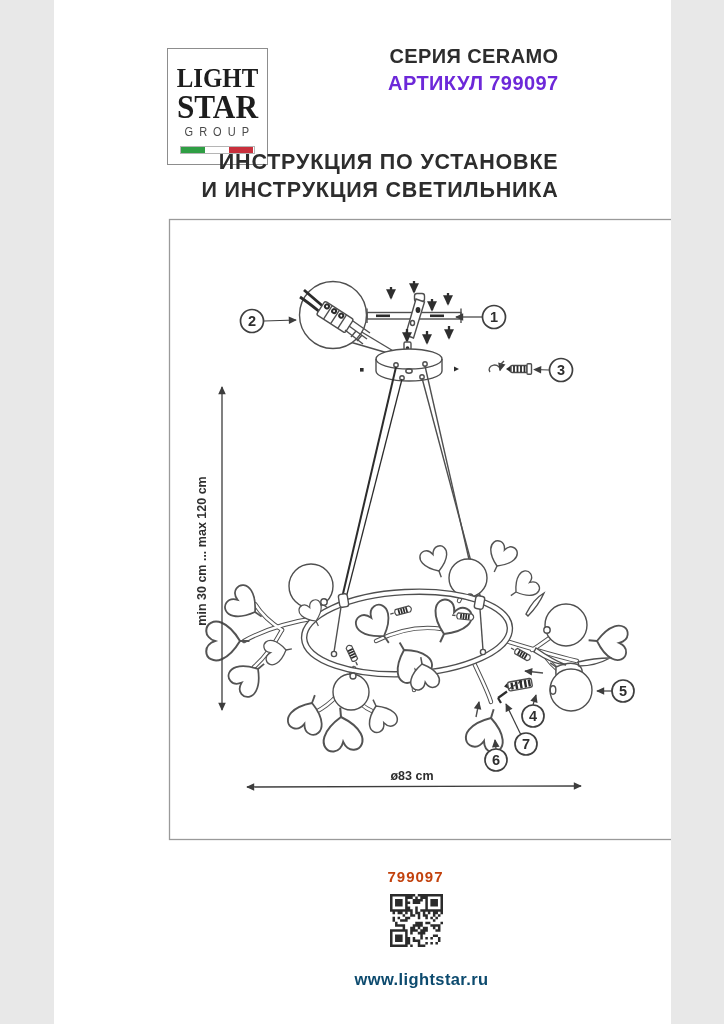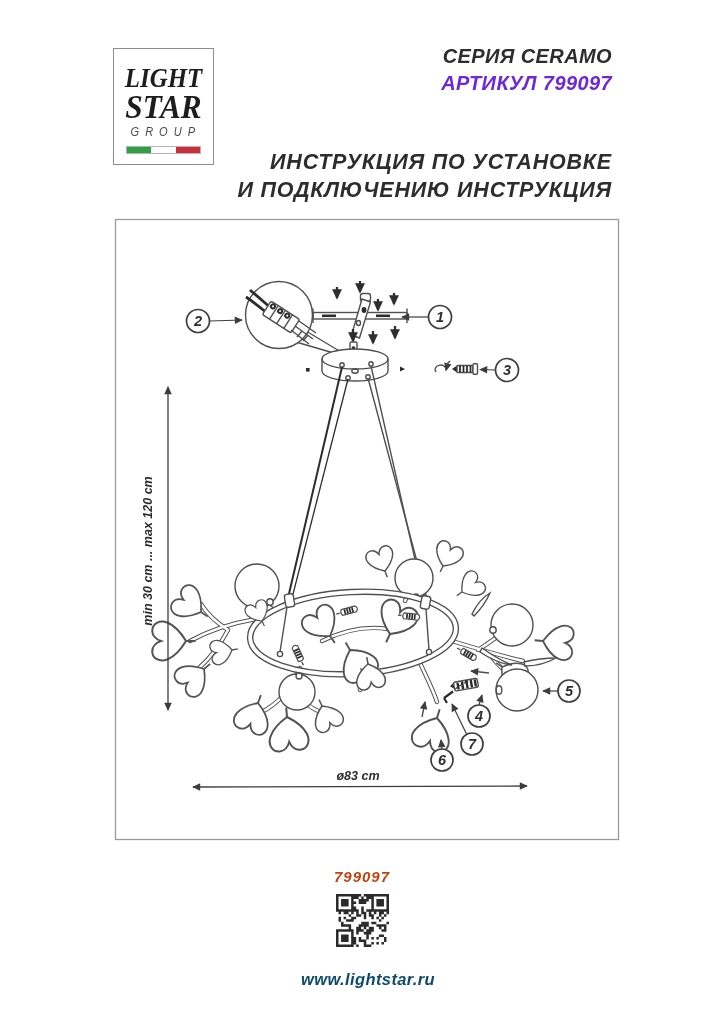--- a/index.html
+++ b/index.html
@@ -1,17 +1,17 @@
 <!DOCTYPE html>
 <html><head>
 <meta charset="utf-8">
 <style>
   html,body{margin:0;padding:0;background:#e8e8e8;}
-  .page{position:relative;width:724px;height:1024px;background:#ffffff;margin:0 auto;
-        font-family:"Liberation Sans", sans-serif;color:#2e2e2e;overflow:hidden;font-style:italic;}
+  .page{position:relative;width:617px;height:1024px;background:#ffffff;margin:0 auto;
+        font-family:"Liberation Sans", sans-serif;color:#2e2e2e;overflow:hidden;}
 
   
   .logo{position:absolute;left:113px;top:48px;width:101px;height:117px;
         border:1.5px solid #8d8d8d;background:#fff;box-sizing:border-box;text-align:center;}
   .logo-inner{transform:scaleX(.92);transform-origin:center;}
   .logo-light{font-family:"Liberation Serif", serif;font-weight:bold;font-size:27px;
               line-height:27px;margin-top:16px;letter-spacing:0;color:#1d1d1d;}
   .logo-star{font-family:"Liberation Serif", serif;font-weight:bold;font-size:34px;
              line-height:30px;color:#1d1d1d;letter-spacing:0;}
   .logo-group{font-size:12px;letter-spacing:6.5px;color:#4a4a4a;margin-top:4px;
@@ -64,21 +64,21 @@
       <span style="background:#2f9e44"></span>
         <span style="background:#ffffff"></span>
         <span style="background:#c9303c"></span>
     </div>
   </div>
 
   <div class="hdr-series">СЕРИЯ CERAMO</div>
   <div class="hdr-article">АРТИКУЛ 799097</div>
   <div class="hdr-title">
     <div>ИНСТРУКЦИЯ ПО УСТАНОВКЕ</div>
-    <div>И ПОДКЛЮЧЕНИЮ ИНСТРУКЦИЯ</div>
+    <div>И ИНСТРУКЦИЯ СВЕТИЛЬНИКА</div>
   </div>
 
   <svg class="diagram" viewBox="0 0 724 1024">
     <defs>
       <marker id="ah" markerUnits="userSpaceOnUse" markerWidth="9" markerHeight="9" viewBox="0 0 10 10" refX="8.5" refY="5" orient="auto-start-reverse">
         <path d="M0.5,0.8 L9.5,5 L0.5,9.2 Z" fill="#3d3d3d"></path>
       </marker>
       <marker id="ahb" markerUnits="userSpaceOnUse" markerWidth="11" markerHeight="11" viewBox="0 0 10 10" refX="8" refY="5" orient="auto-start-reverse">
         <path d="M0,0.5 L9.5,5 L0,9.5 Z" fill="#2e2e2e"></path>
       </marker>

